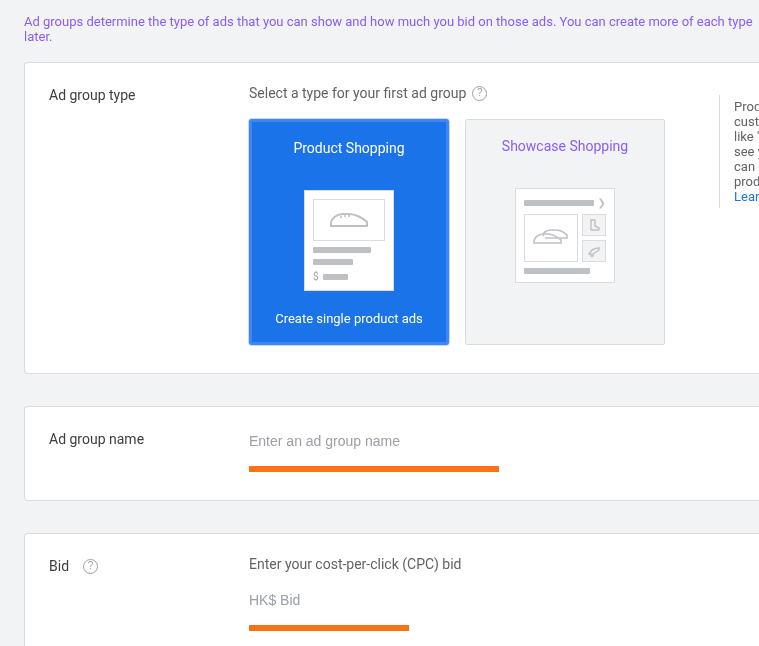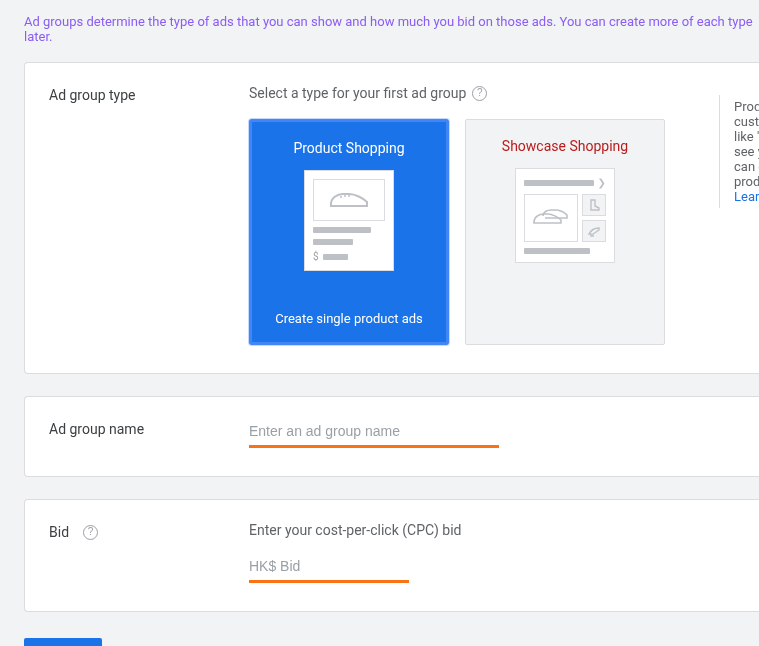--- a/index.html
+++ b/index.html
@@ -16,21 +16,21 @@
   .page { padding:0 0 0 24px; }
   .hdr { padding:8px 0 18px 0; }
   .hdr h2 { margin:0; font-size:18px; font-weight:400; color:#202124; letter-spacing:.2px;}
   .hdr p  { margin:6px 4px 0 0; font-size:13px; color:#8b5cf6; }
   .panel {
     background:#fff;
     border:1px solid #dadce0;
     border-right:none;
     border-radius:4px 0 0 4px;
     padding:22px 0 28px 24px;
-    margin-bottom:22px;
+    margin-bottom:32px;
     position:relative;
   }
   .row { display:flex; align-items:flex-start; }
   .row-label { flex:0 0 200px; font-size:14px; color:#3c4043; padding-top:2px;}
   .row-body  { flex:1; }
   .subtitle { font-size:14px; color:#5f6368; display:flex; align-items:center; gap:6px; margin-bottom:18px;text-align:right;}
   .help-icon {
     display:inline-flex; align-items:center; justify-content:center;
     width:15px; height:15px; border:1.5px solid #9aa0a6; border-radius:50%;
     color:#9aa0a6; font-size:10px; line-height:1; cursor:pointer;
@@ -38,20 +38,21 @@
   }
   .cards { display:flex; gap:16px; }
   .card {
     width:200px; height:226px;
     border:1px solid #dadce0; border-radius:2px;
     background:#f1f3f4;
     display:flex; flex-direction:column; align-items:center;
     padding:18px 0 16px 0;
     cursor:pointer;
     position:relative;
+    gap:20px;
   }
   .card.selected {
     background:#1a73e8;
     border:3px solid #4285f4;
     outline:1px solid #c8dafc;
   }
   .card .ttl { font-size:14px; margin-bottom:14px;}
   .card.selected .ttl { color:#fff; }
   .card .sub { font-size:13px; margin-top:auto; color:#5f6368;}
   .card.selected .sub { color:#fff; }
@@ -77,22 +78,22 @@
   .grid .big{flex:1;height:48px;background:#fff;border:1px solid #dadce0;display:flex;align-items:center;justify-content:center;}
   .grid .col{display:flex;flex-direction:column;gap:4px;}
   .grid .sm{width:24px;height:22px;background:#f1f3f4;border:1px solid #dadce0;display:flex;align-items:center;justify-content:center;}
   .side-info{
     position:absolute; right:0; top:32px;
     border-left:1px solid #dadce0; padding:4px 0 4px 14px;
     font-size:13px; color:#5f6368; width:40px; overflow:hidden; white-space:nowrap;
   }
   .side-info .lnk{color:#1a73e8;}
   .text-input{
-    border:none; border-bottom:3px solid #f97316;
-    font-size:14px; padding:4px 0 6px 0; width:250px;
+    border:none; border-bottom:6px solid #f97316;
+    font-size:14px; padding:4px 0 17px 0; width:250px;
     outline:none; color:#3c4043; background:transparent;
   }
   .text-input::placeholder{color:#9aa0a6;}
   .bid-section .lbl{font-size:14px;color:#5f6368;margin-bottom:16px;display:block;}
   .bid-input{width:160px;}
   .actions{display:flex;align-items:center;gap:20px;padding:4px 0 0 0;}
   .btn-save{
     background:#1a73e8;color:#fff;border:none;
     font-size:14px;font-weight:500;letter-spacing:.5px;
     padding:9px 20px;border-radius:2px;cursor:pointer;
@@ -136,21 +137,21 @@
               <div class="bar short"></div>
               <div class="price-row">
                 <span class="d">$</span>
                   <div class="bar tiny"></div>
               </div>
             </div>
             <div class="sub">Create single product ads</div>
           </div>
 
           <div class="card">
-            <div class="ttl" style="color:#b91c1c">Showcase Shopping</div>
+            <div class="ttl" style="color:#8b5cf6">Showcase Shopping</div>
             <div class="grid">
               <div class="top">
                 <div class="bar"></div>
                 <span class="chev">❯</span>
               </div>
               <div class="mid">
                 <div class="big">
                   <svg width="40" height="28" viewBox="0 0 40 28">
                     <path d="M3 18 C3 13 8 10 13 10 L17 10 C21 10 27 13 30 16 L30 19 L3 19 Z" fill="none" stroke="#bdc1c6" stroke-width="1.6"></path>
                     <path d="M12 12 C12 8 16 6 20 6 L24 6 C28 6 33 8 36 11 L36 14 L14 14" fill="none" stroke="#bdc1c6" stroke-width="1.6"></path>

